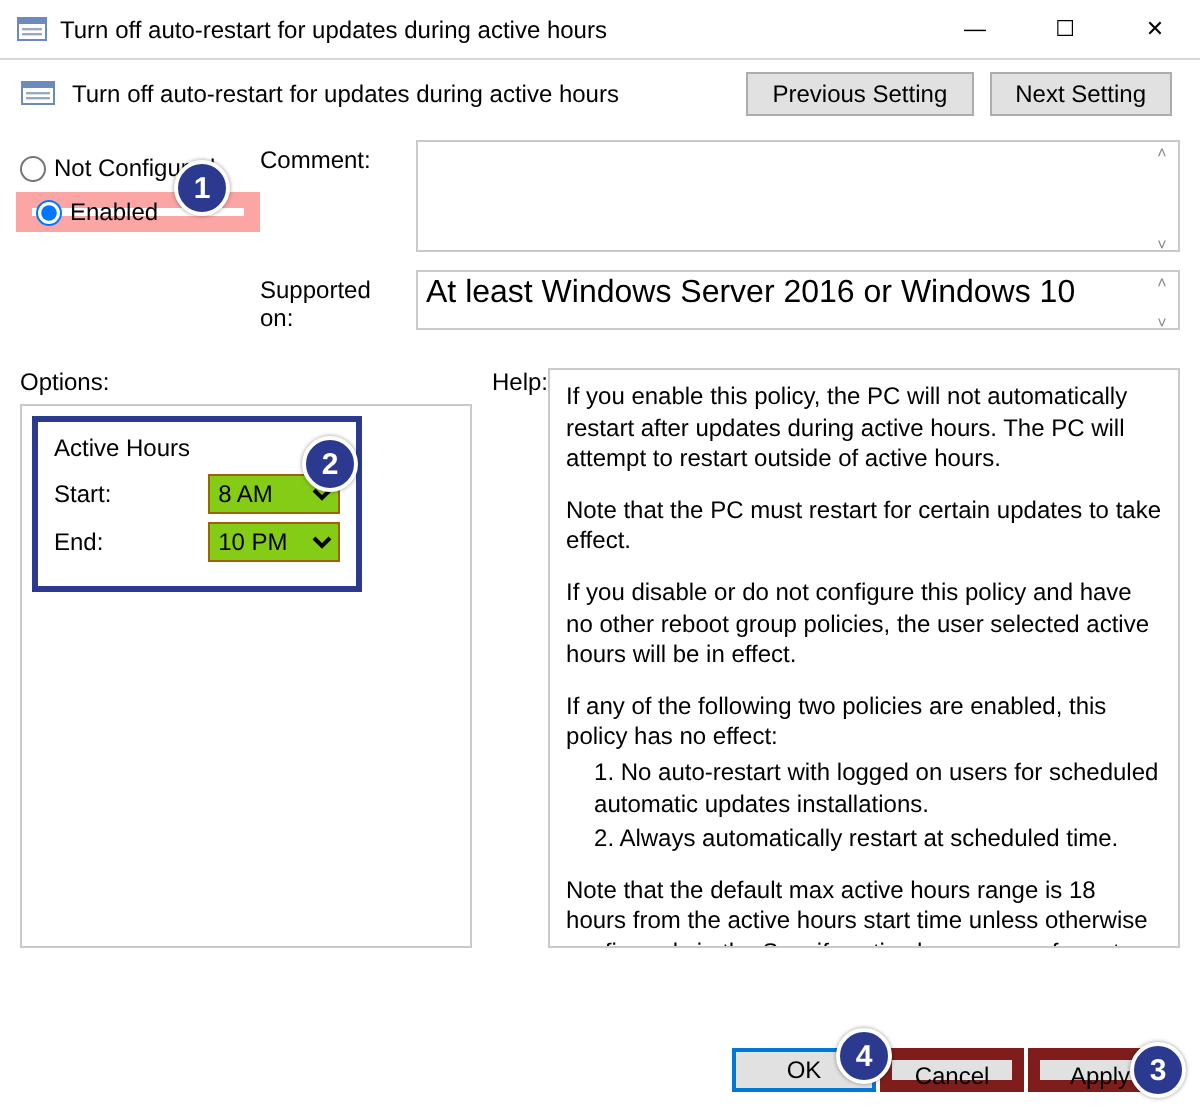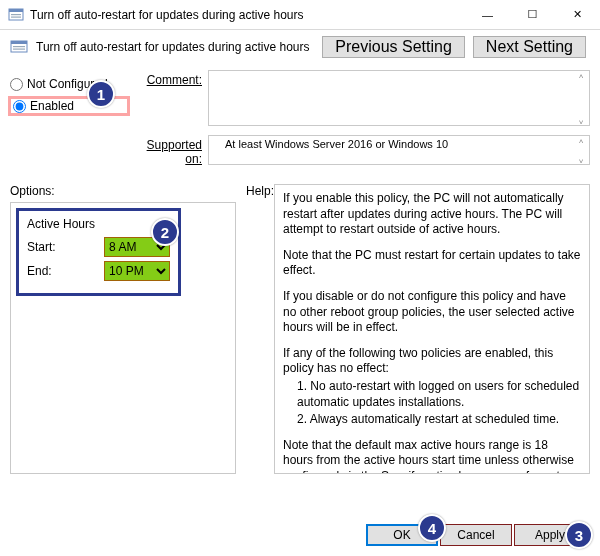--- a/index.html
+++ b/index.html
@@ -40,69 +40,67 @@
     width:20px;height:16px;margin-right:6px;
     display:flex;align-items:center;justify-content:center;
   }
   .row1 .policy-title { flex:1; font-size:12px; }
   .navbtns { display:flex; gap:8px; margin-right:4px; }
   button.std {
     height: 22px;
     padding: 0 12px;
     background: #e1e1e1;
     border: 1px solid #adadad;
-    font-size: 16px;
+    font-size: 12px;
     font-family: inherit;
     cursor: pointer;
   }
   .config-area {
     display:flex;
     margin-bottom: 8px;
   }
   .radios {
     width: 120px;
     padding-top: 2px;
   }
   .radio-row {
     display:flex;align-items:center;
     height: 20px;
     margin: 2px 0;
   }
   .radio-row input { margin: 0 4px 0 0; }
   .radio-highlight {
-    border: 3px solid #fca5a5;
+    border: 8px solid #fca5a5;
     padding: 1px 16px 1px 2px;
     margin-left: -2px;
   }
   .comment-col {
     flex:1;
   }
   .field-row {
     display:flex;
     margin-bottom: 6px;
   }
   .field-label {
     width: 78px;
-    text-align: right;
     padding-right: 6px;
     padding-top: 3px;
-    text-decoration: underline;
   }
   .textarea-wrap {
     flex:1;
     position: relative;
   }
   textarea {
     width: 100%;
     border: 1px solid #c9c9c9;
     font-family: inherit;
-    font-size: 11px;
+    font-size: 16px;
     resize: none;
     background:#fff;
-    padding:2px 16px;
+    padding:2px 4px;
   }
   textarea.comment { height: 56px; overflow-y:auto; }
   textarea.supported { height: 30px; overflow-y:auto; }
   .scroll-arrows {
     position:absolute;right:2px;top:2px;bottom:2px;width:14px;
     display:flex;flex-direction:column;justify-content:space-between;
     pointer-events:none;
     color:#888;font-size:8px;text-align:center;
   }
   .lower {
@@ -150,21 +148,21 @@
   .footer {
     position:absolute;
     bottom: 10px;
     right: 14px;
     display:flex; gap: 2px;
   }
   button.foot {
     width: 72px;
     height: 22px;
     background: #e1e1e1;
-    border: 1px solid #7f1d1d;
+    border: 6px solid #7f1d1d;
     font-size: 12px;
     font-family: inherit;
     cursor:pointer;
   }
   button.foot.primary {
     border: 1px solid #0078d7;
     box-shadow: inset 0 0 0 1px #0078d7;
   }
   .badge {
     position:absolute;

